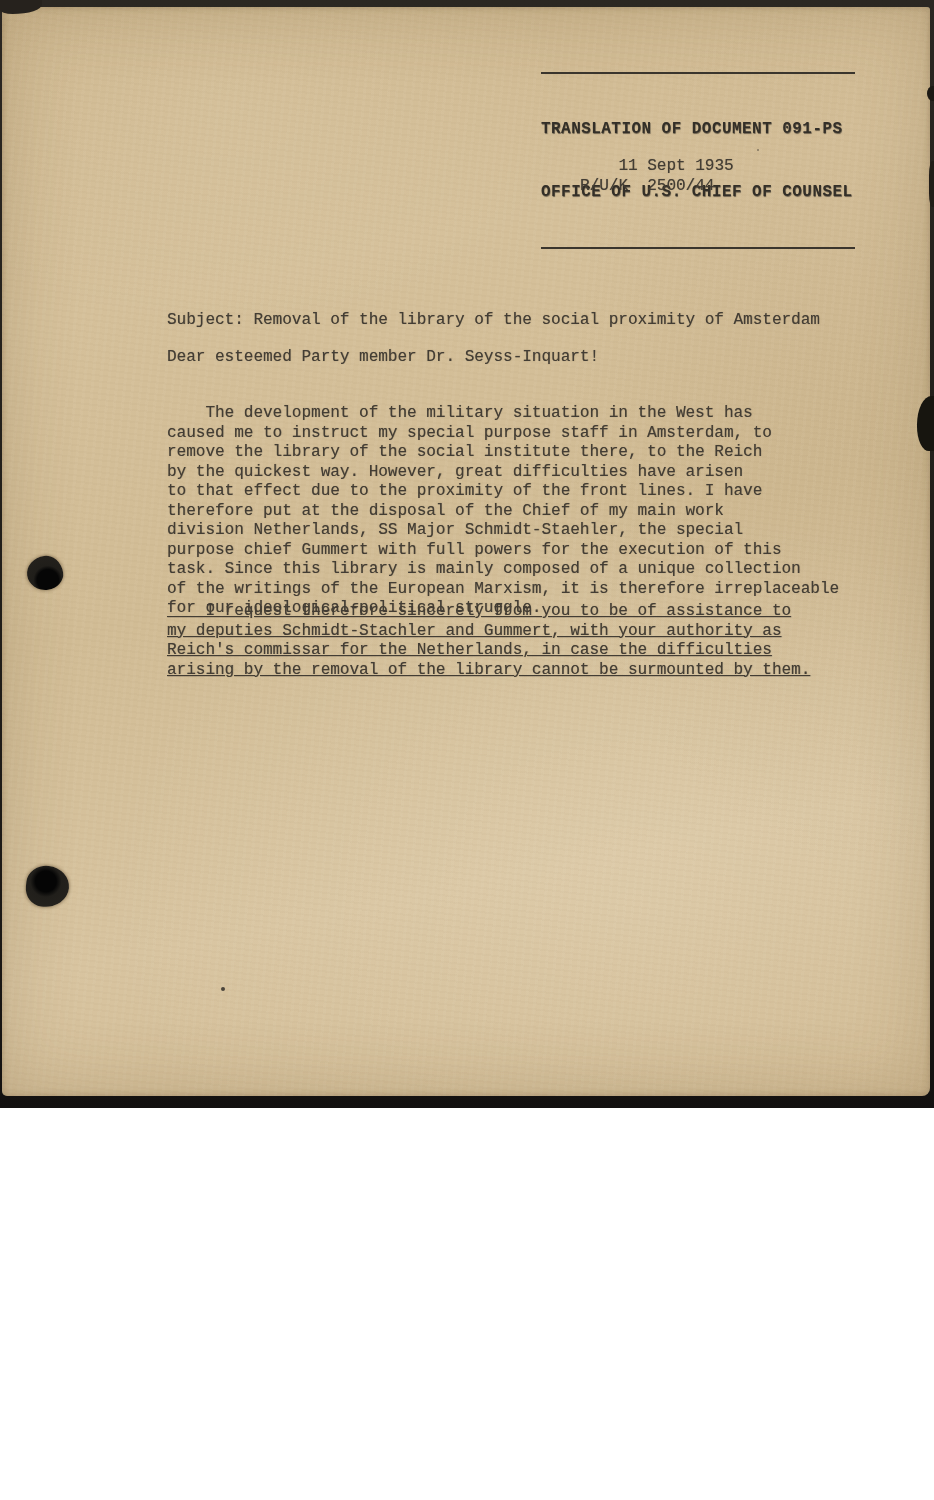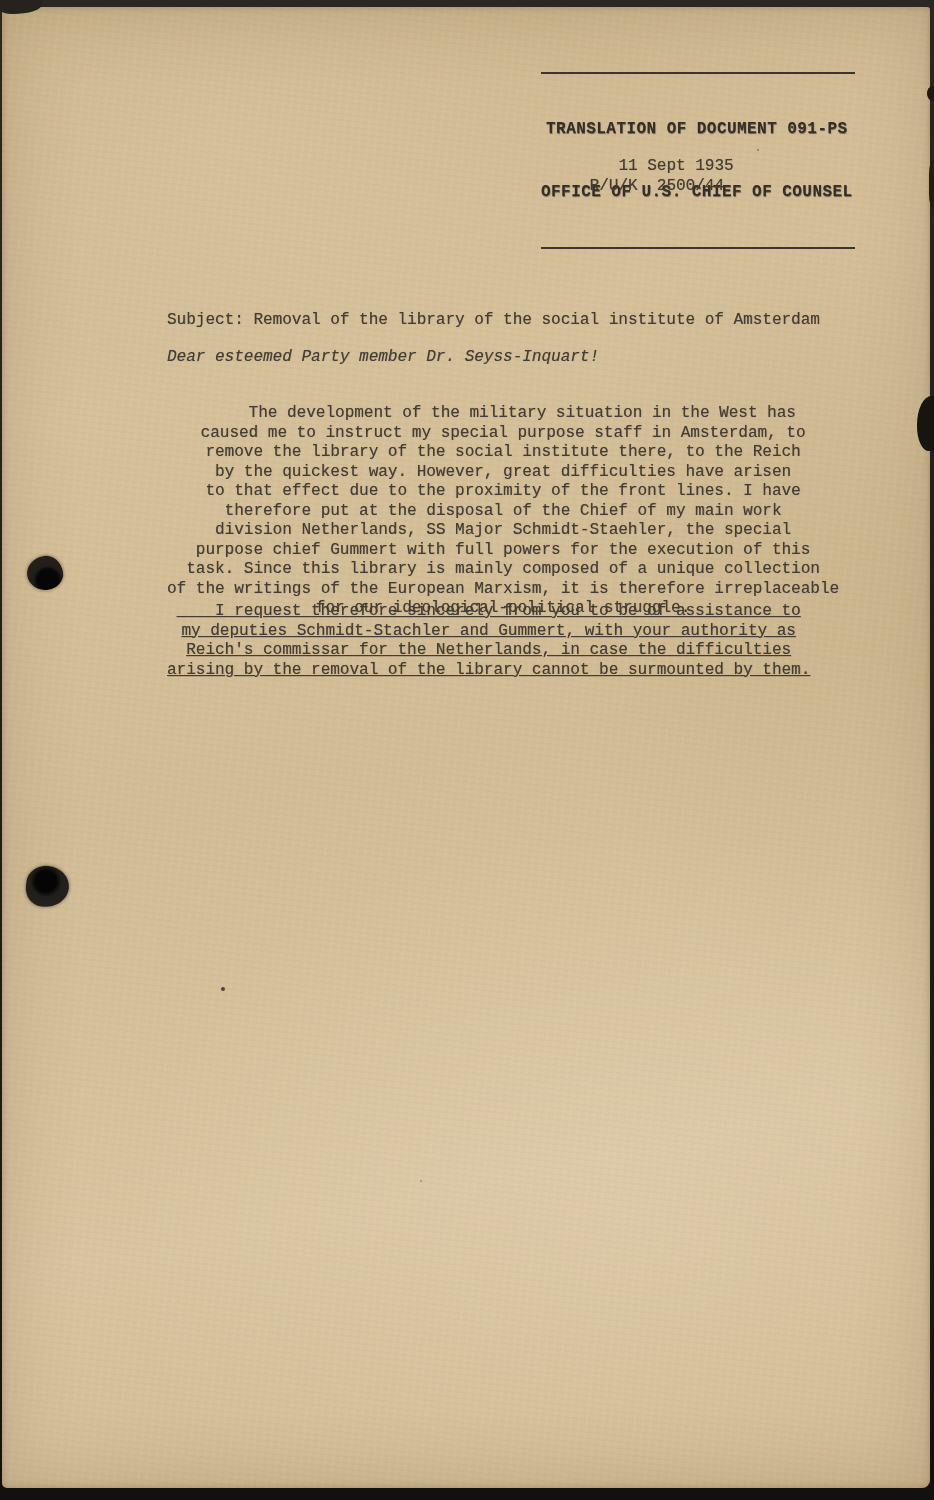--- a/index.html
+++ b/index.html
@@ -1,23 +1,22 @@
 <!DOCTYPE html>
 <html><head>
 <meta charset="utf-8">
 <style>
   html, body { margin: 0; padding: 0; }
   .page {
     position: relative;
     width: 934px;
-    height: 1500px;
+    height: 1108px;
     overflow: hidden;
     background: linear-gradient(180deg, #2b2722 0%, #23201b 40%, #1b1815 85%, #131110 100%);
     font-family: "Liberation Mono", "DejaVu Sans Mono", monospace;
-    text-align: center;
   }
   .paper {
     position: absolute;
     left: 2px; top: 7px; right: 4px; bottom: 12px;
     border-radius: 2px 3px 8px 5px;
     background:
       repeating-linear-gradient(7deg, rgba(120,95,60,0.03) 0 2px, rgba(0,0,0,0) 2px 6px),
       repeating-linear-gradient(96deg, rgba(255,250,235,0.035) 0 3px, rgba(0,0,0,0) 3px 8px),
       radial-gradient(ellipse 520px 320px at 24% 9%, rgba(255,246,226,0.10), rgba(255,246,226,0) 70%),
       radial-gradient(ellipse 740px 560px at 68% 82%, rgba(255,247,230,0.14), rgba(255,247,230,0) 72%),
@@ -46,21 +45,21 @@
     letter-spacing: 0.45px;
     color: #332f28;
     border-top: 2px solid #3a352d;
     border-bottom: 2px solid #3a352d;
     padding: 3px 2px 2px 0;
     text-shadow: 0.4px 0.5px 0.8px rgba(45,40,33,0.6);
   }
   .ref-block { left: 580px; top: 157px; }
   .recipient { left: 167px; top: 237px; }
   .subject   { left: 167px; top: 311px; }
-  .salutation{ left: 167px; top: 348px; font-style: italic; }
+  .salutation{ left: 167px; top: 348px; }
   .para1     { left: 167px; top: 404px; }
   .para2     { left: 167px; top: 602px; text-decoration: underline; }
   .punch-hole {
     position: absolute;
     background: radial-gradient(circle at 55% 72%, #060606 0 34%, #201e1a 46%, #26231e 100%);
     box-shadow: 0 0 3px 1px rgba(90,70,45,0.45);
   }
   .punch-hole.top {
     left: 27px; top: 556px; width: 36px; height: 34px;
     border-radius: 54% 46% 48% 52% / 50% 56% 44% 50%;
@@ -110,21 +109,21 @@
 
   <div class="type stamp">
     <div>TRANSLATION OF DOCUMENT 091-PS</div>
     <div>OFFICE OF U.S. CHIEF OF COUNSEL</div>
   </div>
 
   <div class="type ref-block">    11 Sept 1935
 R/U/K  2500/44</div>
 
 
-  <div class="type subject">Subject: Removal of the library of the social institute of Amsterdam</div>
+  <div class="type subject">Subject: Removal of the library of the social proximity of Amsterdam</div>
 
   <div class="type salutation">Dear esteemed Party member Dr. Seyss-Inquart!</div>
 
   <div class="type para1">    The development of the military situation in the West has
 caused me to instruct my special purpose staff in Amsterdam, to
 remove the library of the social institute there, to the Reich
 by the quickest way. However, great difficulties have arisen
 to that effect due to the proximity of the front lines. I have
 therefore put at the disposal of the Chief of my main work
 division Netherlands, SS Major Schmidt-Staehler, the special

